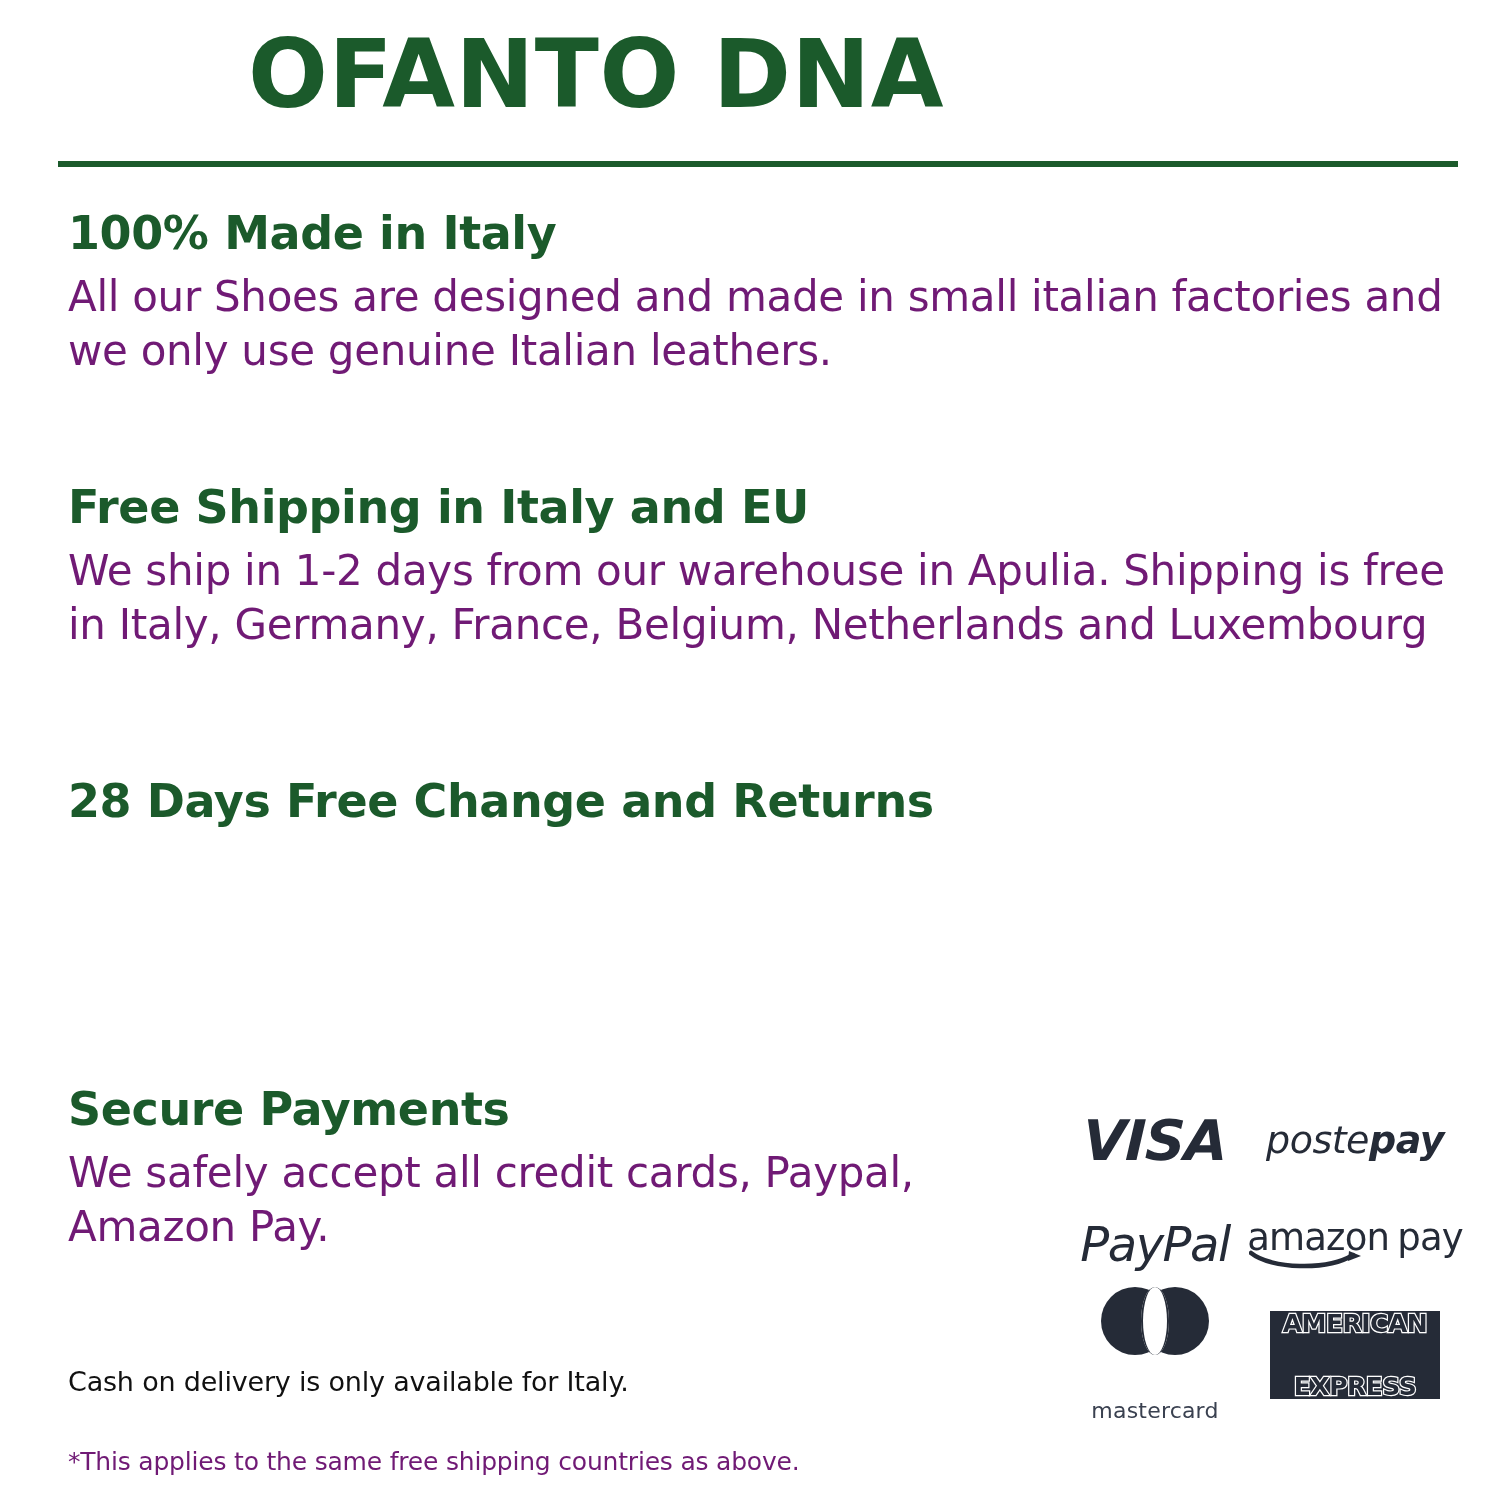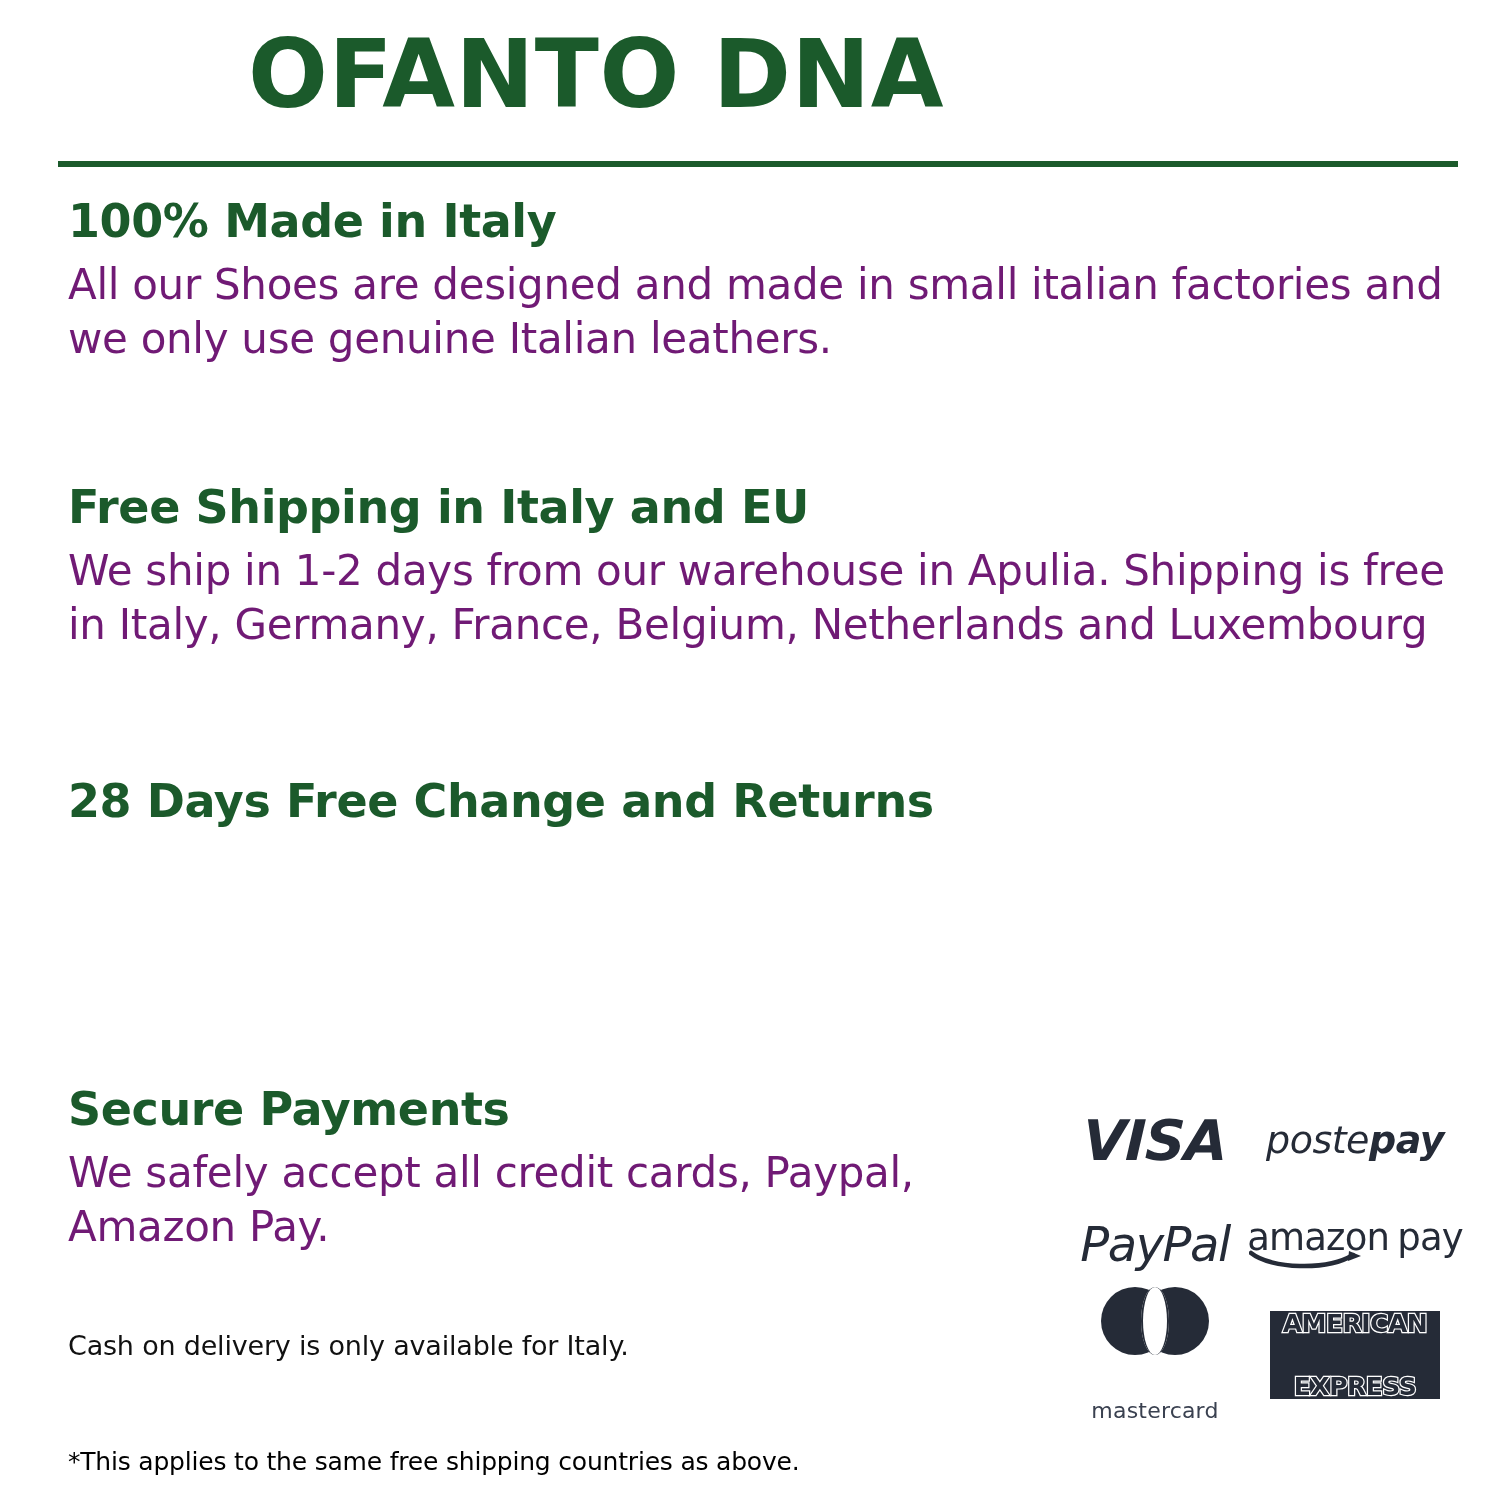--- a/index.html
+++ b/index.html
@@ -70,43 +70,43 @@
     font-family: "DejaVu Sans", sans-serif;
     letter-spacing: -0.3px;
     margin: 0;
   }
   .sec-body .sup {
     font-size: 24px;
     vertical-align: super;
     line-height: 0;
   }
 
-  #sec-made       { top: 196px; }
+  #sec-made       { top: 208px; }
   #sec-shipping   { top: 482px; }
   #sec-returns    { top: 776px; }
   #sec-payments   { top: 1084px; width: 940px; }
 
   .note-cod {
     position: absolute;
     left: 68px;
-    top: 1328px;
+    top: 1364px;
     font-size: 27px;
     line-height: 1.3;
     font-family: "DejaVu Sans", sans-serif;
     color: #111111;
     letter-spacing: -0.2px;
   }
   .note-footnote {
     position: absolute;
     left: 68px;
     top: 1446px;
     font-size: 25px;
     line-height: 1.3;
     font-family: "DejaVu Sans", sans-serif;
-    color: #000000;
+    color: #701a75;
     letter-spacing: -0.2px;
   }
 
   
   .pay-grid {
     position: absolute;
     left: 1055px;
     top: 1088px;
     width: 400px;
   }

